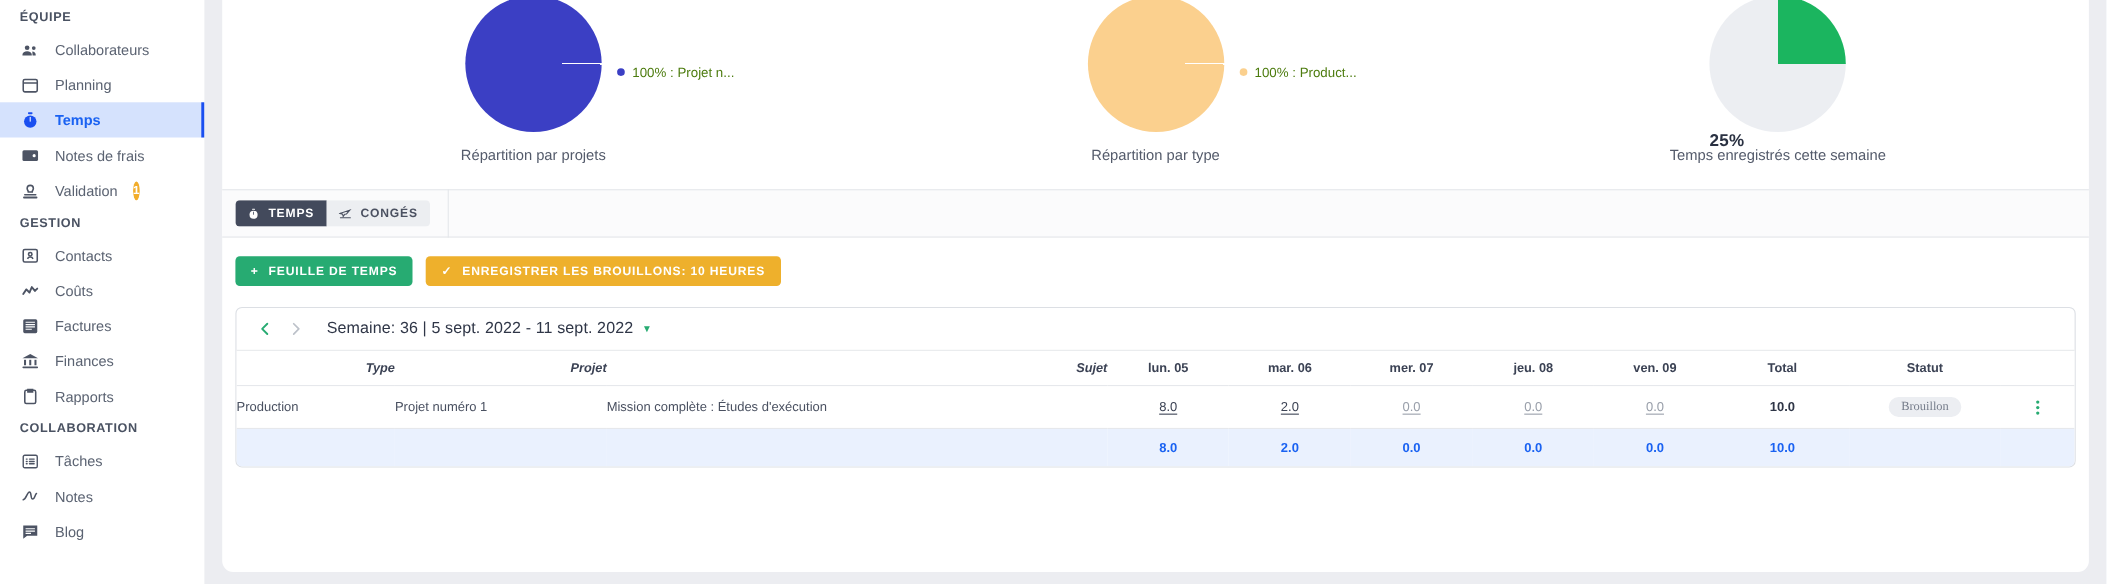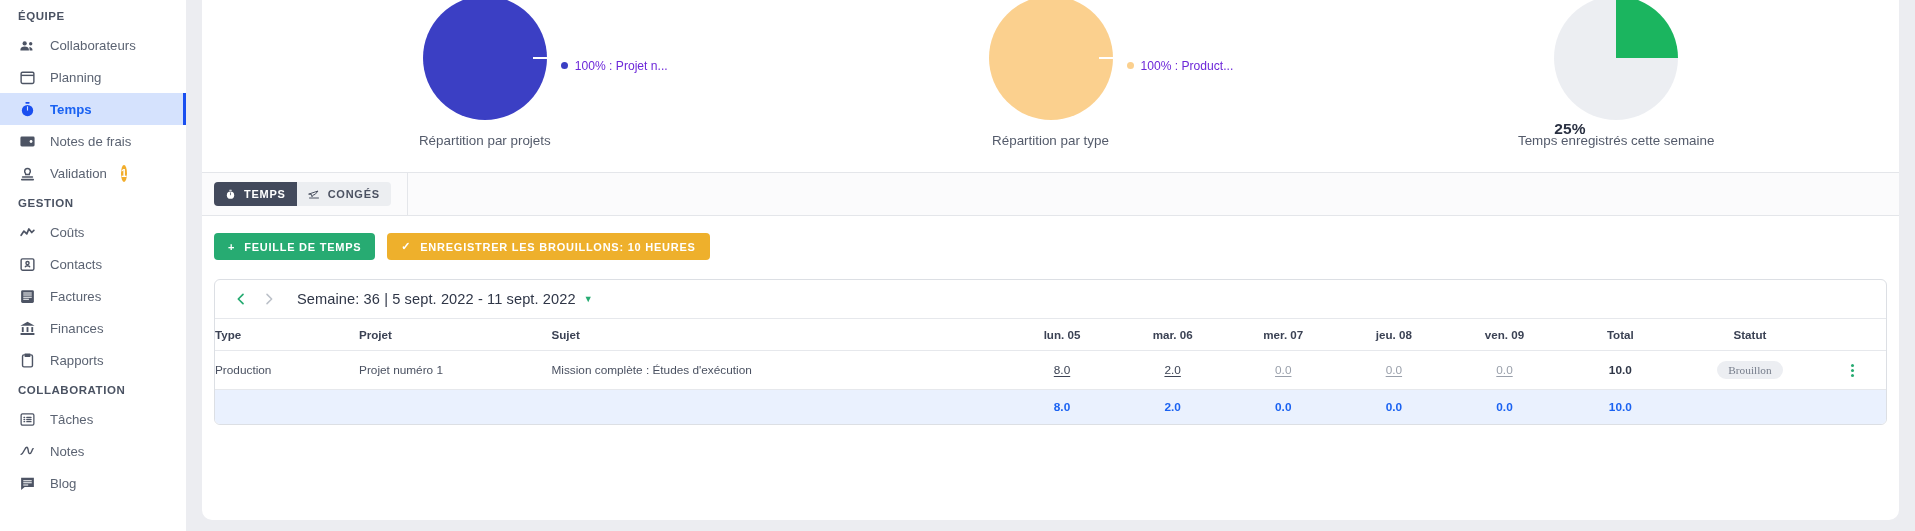--- a/index.html
+++ b/index.html
@@ -63,21 +63,21 @@
     font-size: 13.4px; color: #545b6b; margin-top: 2px;
   }
   .donut-wrap { position: relative; width: 124px; height: 124px; margin-top: -16px; }
   .donut { width:124px; height:124px; border-radius:50%; }
   .gauge-value { font-size: 15.5px; font-weight:bold; color:#2a3142; letter-spacing:.2px; }
   .legend {
     position:absolute; left: calc(50% + 76px); top: 50%; transform: translateY(-50%);
     display:flex; align-items:center; gap:7px; white-space:nowrap;
   }
   .legend .dot { width:7px; height:7px; border-radius:50%; flex:none; }
-  .legend .ltext { font-size:12.1px; color:#6d28d9; }
+  .legend .ltext { font-size:12.1px; color:#4d7c0f; }
 
   
   .tabbar {
     height: 44px; border-top:1px solid #e4e6ea; border-bottom:1px solid #e4e6ea;
     display:flex; align-items:center; padding-left: 12px; background:#fbfbfc;
   }
   .segmented { display:flex; border-radius:4px; overflow:hidden; }
   .seg {
     display:flex; align-items:center; gap:8px;
     height:24px; padding: 0 11px; font-size:11px; font-weight:bold;
@@ -116,21 +116,21 @@
   .weektitle {
     font-size:14.6px; font-weight:normal; color:#2f3647; margin-left:14px; letter-spacing:.1px;
   }
   .caret { margin-left:8px; color:#27ab72; font-size:9px; }
 
   table { width:100%; border-collapse:collapse; table-layout:fixed; }
   thead th {
     font-size:11.6px; font-weight:bold; color:#3b4254; text-align:center;
     padding: 9px 0 9px 0; border-bottom:1px solid #e6e8ec; background:#fff;
   }
-  thead th.l { text-align:left; }
+  thead th.l { text-align:right;font-style:italic; }
   tbody td {
     font-size:11.8px; color:#4a5161; text-align:center;
     padding: 10px 0; border-bottom:1px solid #e6e8ec; background:#fff;margin-top:14px;
   }
   tbody td.l { text-align:left; }
   td.hours { text-decoration: underline; text-underline-offset:2px; color:#3d4455; cursor:pointer; }
   td.hours.zero { color:#9aa0ab; }
   td.total { font-weight:bold; color:#2f3647; }
   .chip {
     display:inline-block; background:#eceef2; color:#767d8b;
@@ -207,36 +207,36 @@
           </svg>
         </span>
       <span>Validation</span>
       <span class="side-badge">1</span>
     </div>
 
     <div class="side-section-title">GESTION</div>
 
     <div class="side-item">
       <span class="ico">
-          <svg width="17" height="17" viewBox="0 0 24 24" fill="none" stroke="currentColor" stroke-width="2.4" stroke-linecap="round" stroke-linejoin="round">
-            <path d="M3 16l4-6 4 4 3-7 4 5 3-3"></path>
-          </svg>
-        </span>
-      <span>Coûts</span>
-    </div>
-
-    <div class="side-item">
-      <span class="ico">
           <svg width="17" height="17" viewBox="0 0 24 24" fill="none" stroke="currentColor" stroke-width="2">
             <rect x="3" y="4" width="18" height="16" rx="2"></rect>
             <circle cx="12" cy="10" r="2.2"></circle>
             <path d="M8.5 16c.6-1.6 2-2.3 3.5-2.3s2.9.7 3.5 2.3"></path>
           </svg>
         </span>
       <span>Contacts</span>
+    </div>
+
+    <div class="side-item">
+      <span class="ico">
+          <svg width="17" height="17" viewBox="0 0 24 24" fill="none" stroke="currentColor" stroke-width="2.4" stroke-linecap="round" stroke-linejoin="round">
+            <path d="M3 16l4-6 4 4 3-7 4 5 3-3"></path>
+          </svg>
+        </span>
+      <span>Coûts</span>
     </div>
 
     <div class="side-item">
       <span class="ico">
           <svg width="17" height="17" viewBox="0 0 24 24" fill="currentColor">
             <rect x="3" y="3" width="18" height="18" rx="2"></rect>
             <path d="M6 7h12M6 10h12M6 13h12M6 16h8" stroke="#fff" stroke-width="1.5"></path>
           </svg>
         </span>
       <span>Factures</span>

